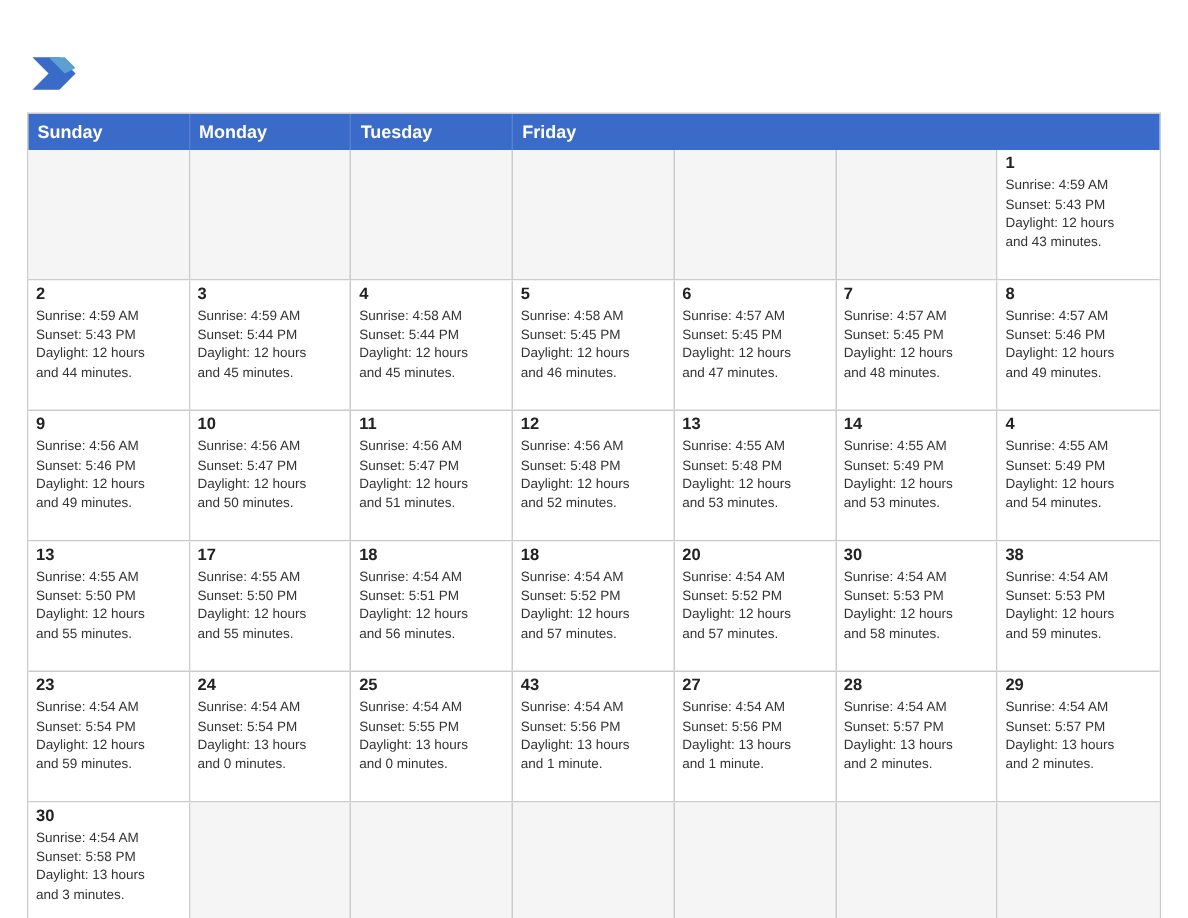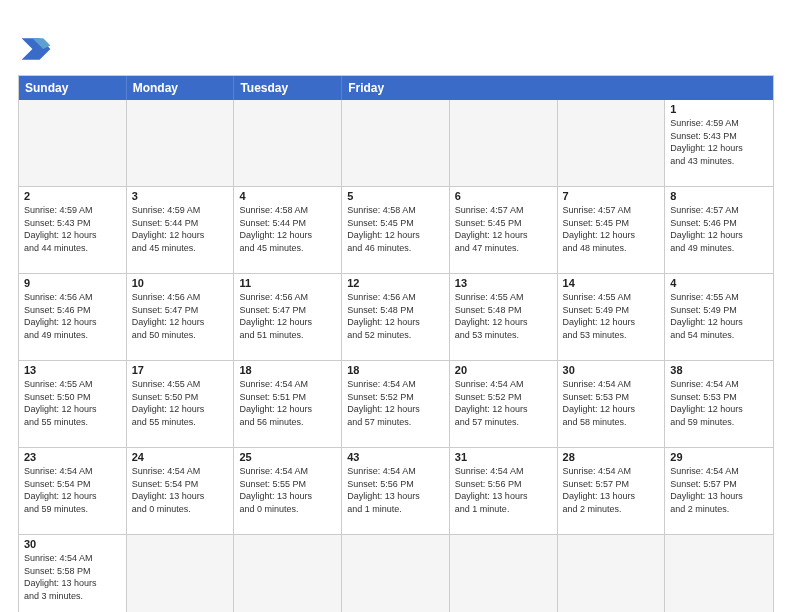--- a/index.html
+++ b/index.html
@@ -321,21 +321,21 @@
 and 0 minutes.</div>
           </div>
           <div class="cal-cell">
             <div class="day-num">43</div>
             <div class="cell-info" style="white-space: pre-line;">Sunrise: 4:54 AM
 Sunset: 5:56 PM
 Daylight: 13 hours
 and 1 minute.</div>
           </div>
           <div class="cal-cell">
-            <div class="day-num">31</div>
+            <div class="day-num">27</div>
             <div class="cell-info" style="white-space: pre-line;">Sunrise: 4:54 AM
 Sunset: 5:56 PM
 Daylight: 13 hours
 and 1 minute.</div>
           </div>
           <div class="cal-cell">
             <div class="day-num">28</div>
             <div class="cell-info" style="white-space: pre-line;">Sunrise: 4:54 AM
 Sunset: 5:57 PM
 Daylight: 13 hours

